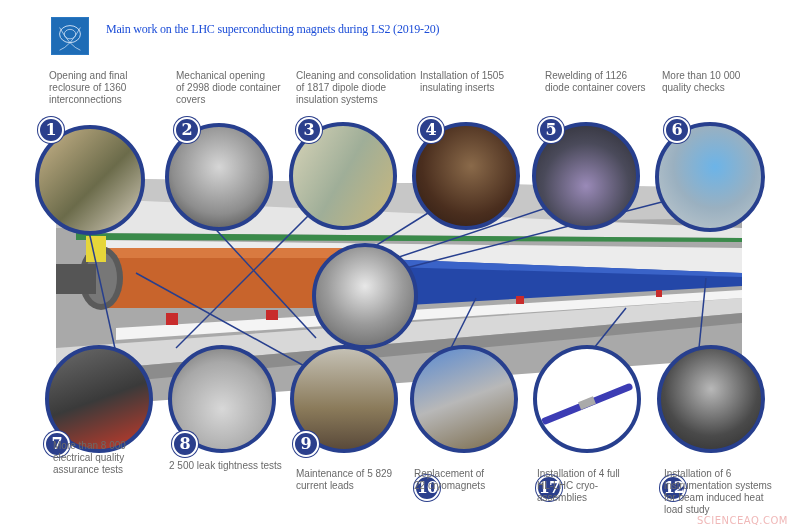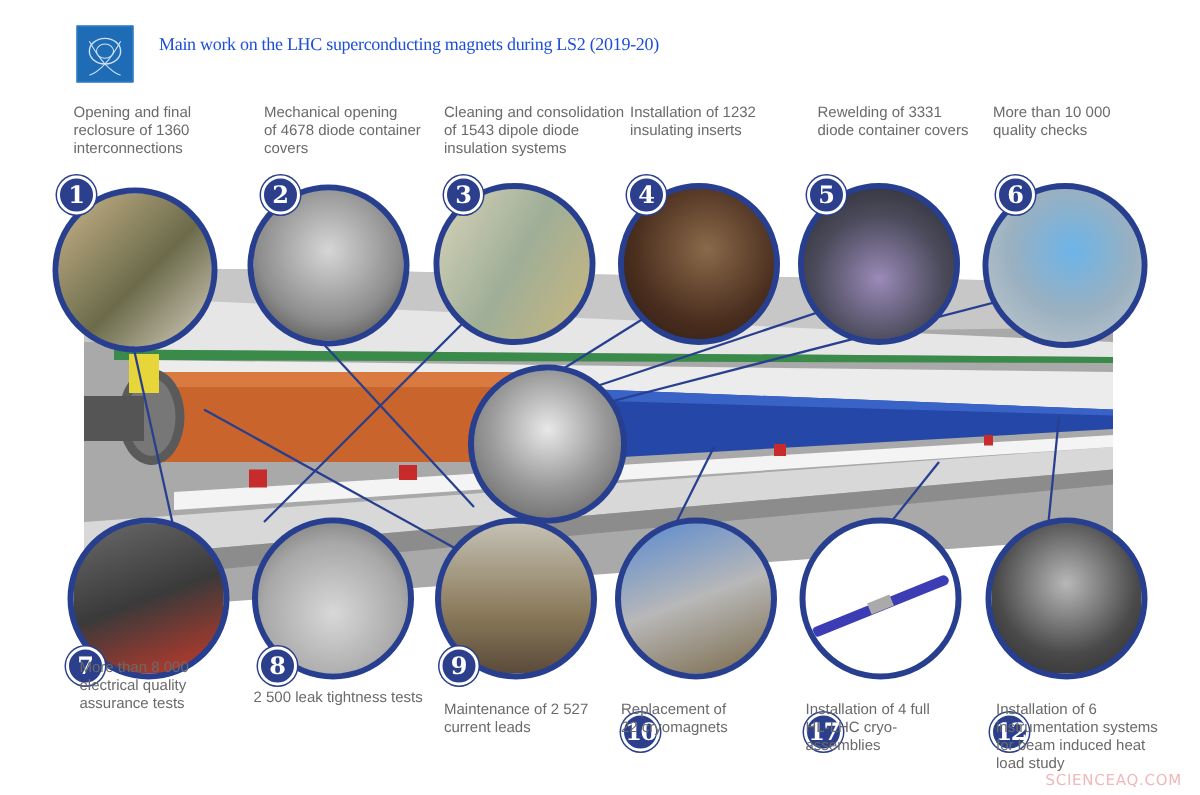--- a/index.html
+++ b/index.html
@@ -31,28 +31,28 @@
     <path d="M8 10 Q19 30 30 34" fill="none" stroke="#cfe0f5" stroke-width="0.8"></path>
     <path d="M30 10 Q19 30 8 34" fill="none" stroke="#cfe0f5" stroke-width="0.8"></path>
   </svg>
 </div>
 <div class="title">Main work on the LHC superconducting magnets during LS2 (2019-20)</div>
 
 <div class="cap" style="left:49px;top:70px;">Opening and final
 reclosure of 1360
 interconnections</div>
 <div class="cap" style="left:176px;top:70px;">Mechanical opening
-of 4678 diode container
+of 2998 diode container
 covers</div>
 <div class="cap" style="left:296px;top:70px;">Cleaning and consolidation
-of 1543 dipole diode
+of 1817 dipole diode
 insulation systems</div>
-<div class="cap" style="left:420px;top:70px;">Installation of 1232
+<div class="cap" style="left:420px;top:70px;">Installation of 1505
 insulating inserts</div>
-<div class="cap" style="left:545px;top:70px;">Rewelding of 3331
+<div class="cap" style="left:545px;top:70px;">Rewelding of 1126
 diode container covers</div>
 <div class="cap" style="left:662px;top:70px;">More than 10 000
 quality checks</div>
 
 <svg class="scene" viewBox="0 0 686 230" preserveAspectRatio="none">
 
   <polygon points="0,0 686,10 686,180 0,230" fill="#a9a9a9"></polygon>
   <polygon points="0,0 686,10 686,40 0,50" fill="#c7c7c7"></polygon>
 
   <polygon points="20,20 686,50 686,60 20,55" fill="#e6e6e6"></polygon>
@@ -135,21 +135,21 @@
 </div>
 <div class="badge two" style="left:536px;top:431px;">17</div>
 
 <div class="circle" style="left:657px;top:345px;width:108px;height:108px;background:radial-gradient(circle at 50% 40%,#b8b8b8,#4a4a4a 60%,#2a2a2a);"></div>
 <div class="badge two" style="left:660px;top:431px;text-align:right;">12</div>
 
 <div class="cap" style="left:53px;top:440px;">More than 8 000
 electrical quality
 assurance tests</div>
 <div class="cap" style="left:169px;top:460px;">2 500 leak tightness tests</div>
-<div class="cap" style="left:296px;top:468px;">Maintenance of 2 527
+<div class="cap" style="left:296px;top:468px;">Maintenance of 5 829
 current leads</div>
 <div class="cap" style="left:414px;top:452px;margin-top:16px;">Replacement of
 22 cryomagnets</div>
 <div class="cap" style="left:537px;top:468px;">Installation of 4 full
 HL-LHC cryo-
 assemblies</div>
 <div class="cap" style="left:664px;top:468px;">Installation of 6
 instrumentation systems
 for beam induced heat
 load study</div>

